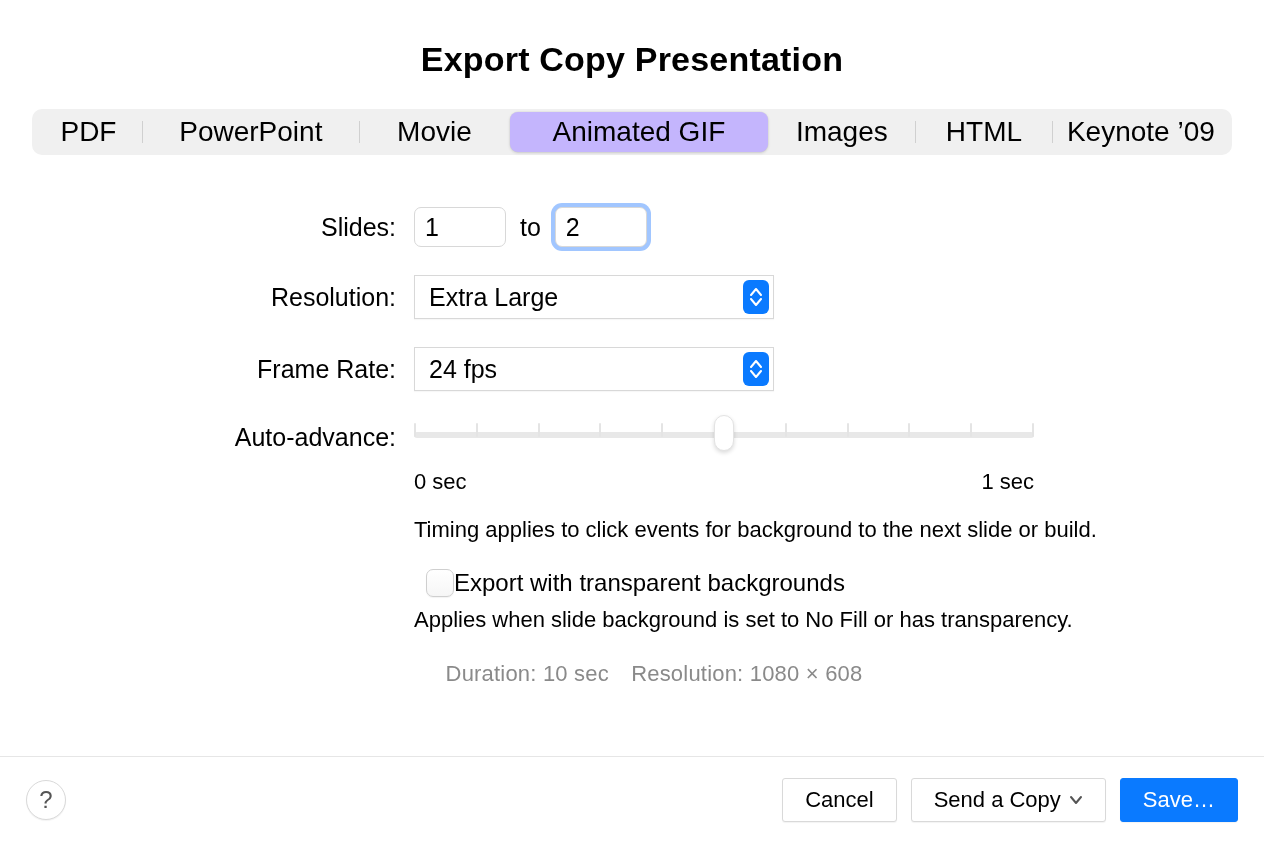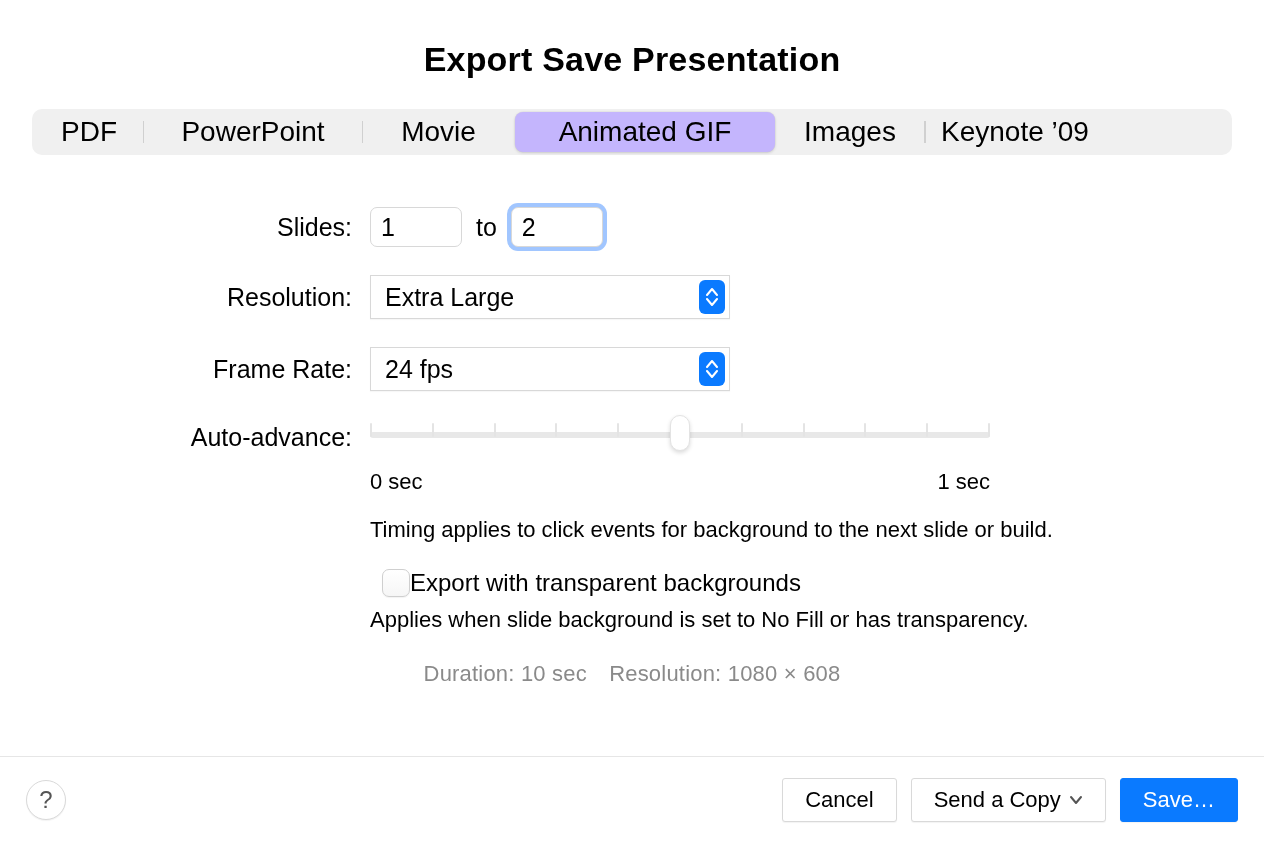--- a/index.html
+++ b/index.html
@@ -44,20 +44,21 @@
       box-shadow: 0 1px 3px rgba(0,0,0,0.15), 0 0 0 0.5px rgba(0,0,0,0.05);
     }
     .tab-sep {
       width: 1px;
       height: 22px;
       background: #d0d0d0;
       align-self: center;
     }
     .form {
       margin-top: 52px;
+      margin-left: 44px;
     }
     .row {
       display: flex;
       align-items: center;
       margin-bottom: 28px;
     }
     .label {
       width: 370px;
       text-align: right;
       padding-right: 18px;
@@ -227,33 +228,34 @@
     .btn.primary {
       background: #0a7aff;
       border-color: #0a7aff;
       color: #fff;
     }
   </style>
 </head>
 <body>
 <div class="dialog">
 
-  <div class="title">Export Save Presentation</div>
+  <div class="title">Export Copy Presentation</div>
 
   <div class="tabs" id="tabs">
       <div class="tab" style="width: 108px;">PDF</div>
       <div class="tab-sep"></div>
       <div class="tab" style="width: 218px;">PowerPoint</div>
       <div class="tab-sep"></div>
       <div class="tab" style="width: 151px;">Movie</div>
       <div style="width: 1px;"></div>
       <div class="tab active" style="width: 260px;">Animated GIF</div>
       <div style="width: 1px;"></div>
       <div class="tab" style="width: 148px;">Images</div>
       <div class="tab-sep"></div>
+      <div class="tab" style="width: 137px;">HTML</div>
       <div class="tab-sep"></div>
       <div class="tab" style="width: 178px;">Keynote ’09</div>
     </div>
 
   <div class="form">
 
     <div class="row">
       <div class="label">Slides:</div>
       <div class="ctrl">
         <input class="num-input" value="1" style="">

